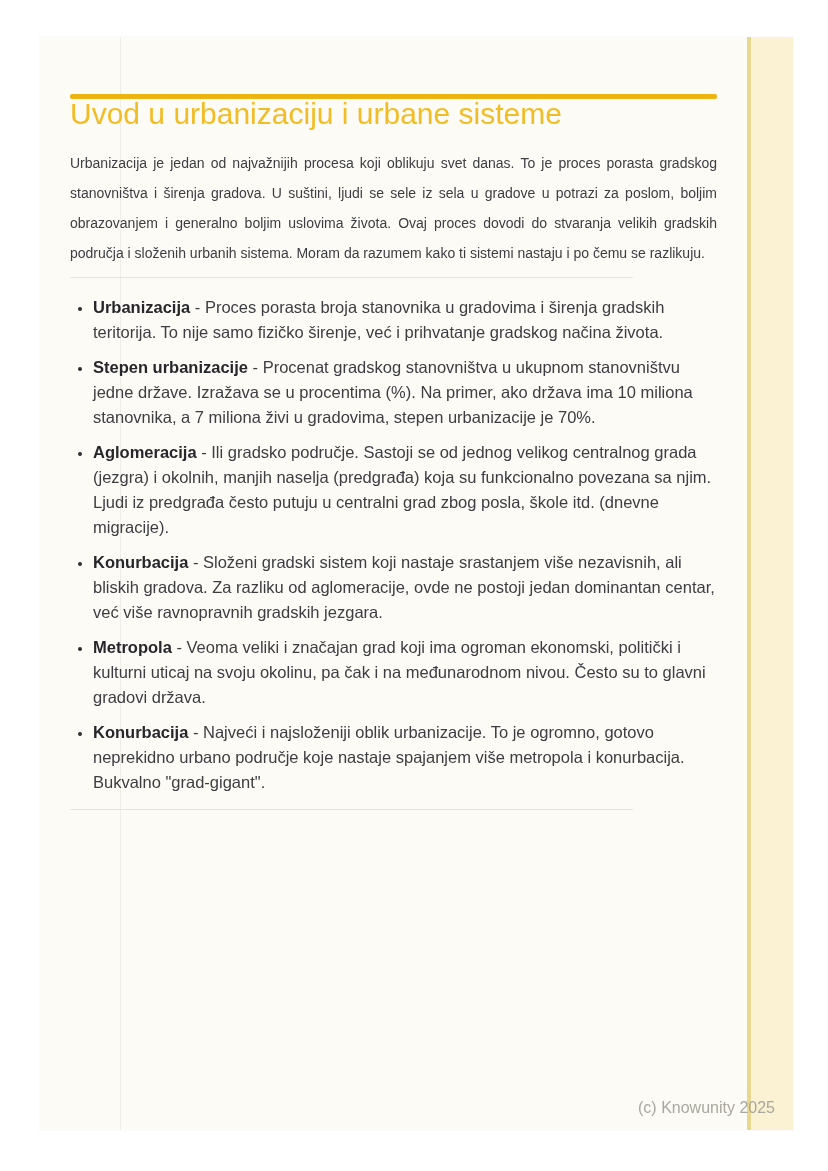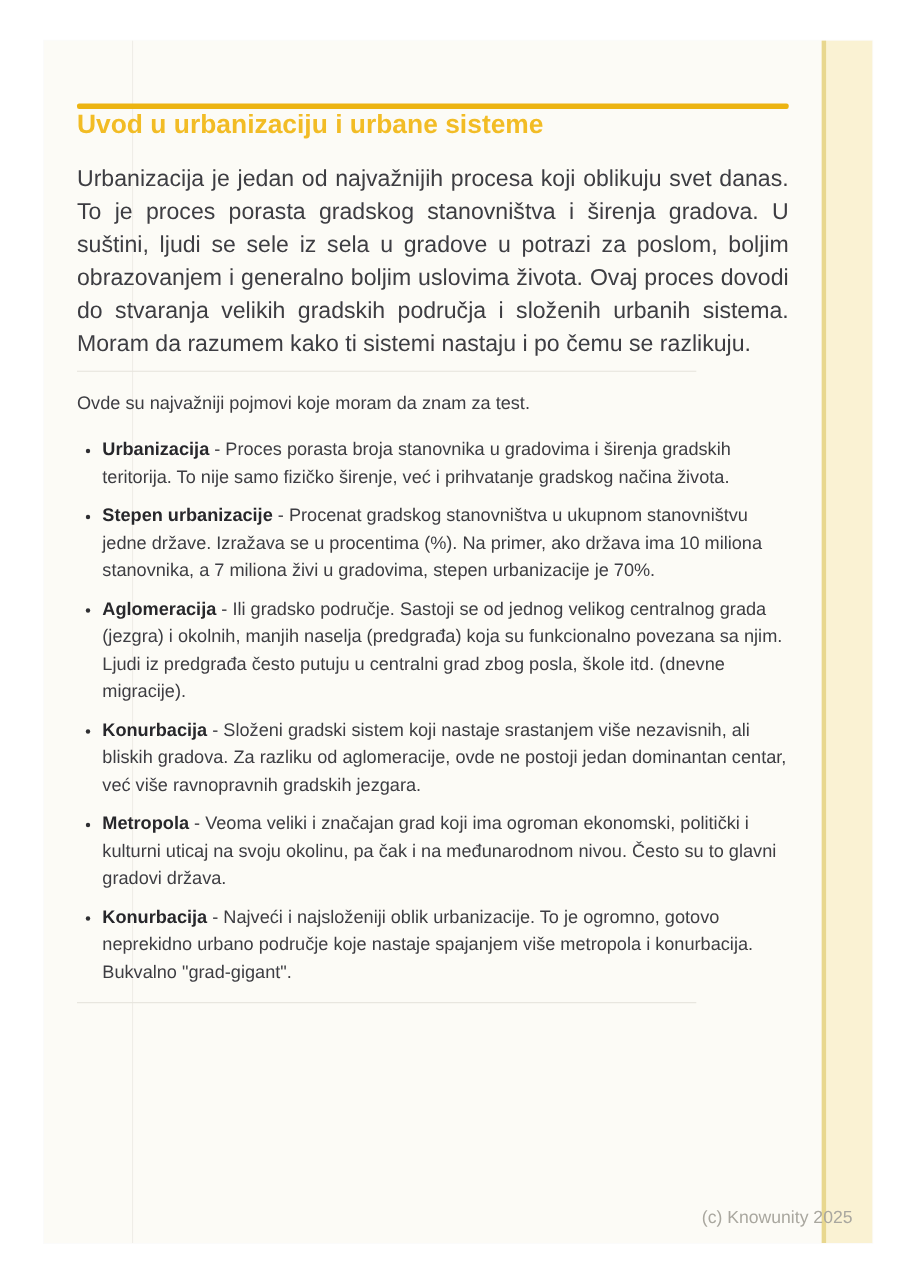--- a/index.html
+++ b/index.html
@@ -59,30 +59,30 @@
   }
   .title-rule {
     margin-top: 21px;
     height: 5px;
     width: 100%;
     background: var(--rule-yellow, #ECB412);
     border-radius: 2px;
   }
   h2.section-heading {
     margin: 0;
-    font-size: 24px;
+    font-size: 30px;
     line-height: 30px;
-    font-weight: bold;
+    font-weight: normal;
     color: var(--heading-yellow, #F2BC25);
   }
   .h2-first { margin-top: 30px; }
   .h2-second { margin-top: 25px; }
   p.body-para {
     margin: 19px 0 0 0;
-    font-size: 21px;
+    font-size: 14px;
     line-height: 30px;
     color: var(--body-text, #3D3D42);
     text-align: justify;
   }
   p.lead-line {
     margin: 16px 0 0 0;
     font-size: 16.5px;
     line-height: 26px;
     color: var(--body-text, #3D3D42);
   }
@@ -133,21 +133,20 @@
 
       <div class="title-rule"></div>
 
       <h2 class="section-heading h2-first">Uvod u urbanizaciju i urbane sisteme</h2>
 
       <p class="body-para">Urbanizacija je jedan od najvažnijih procesa koji oblikuju svet danas. To je proces porasta gradskog stanovništva i širenja gradova. U suštini, ljudi se sele iz sela u gradove u potrazi za poslom, boljim obrazovanjem i generalno boljim uslovima života. Ovaj proces dovodi do stvaranja velikih gradskih područja i složenih urbanih sistema. Moram da razumem kako ti sistemi nastaju i po čemu se razlikuju.</p>
 
       <hr class="divider divider-1">
 
 
-      <p class="lead-line">Ovde su najvažniji pojmovi koje moram da znam za test.</p>
 
       <ul class="term-list">
           <li><strong>Urbanizacija</strong><span> - Proces porasta broja stanovnika u gradovima i širenja gradskih teritorija. To nije samo fizičko širenje, već i prihvatanje gradskog načina života.</span></li>
           <li><strong>Stepen urbanizacije</strong><span> - Procenat gradskog stanovništva u ukupnom stanovništvu jedne države. Izražava se u procentima (%). Na primer, ako država ima 10 miliona stanovnika, a 7 miliona živi u gradovima, stepen urbanizacije je 70%.</span></li>
           <li><strong>Aglomeracija</strong><span> - Ili gradsko područje. Sastoji se od jednog velikog centralnog grada (jezgra) i okolnih, manjih naselja (predgrađa) koja su funkcionalno povezana sa njim. Ljudi iz predgrađa često putuju u centralni grad zbog posla, škole itd. (dnevne migracije).</span></li>
           <li><strong>Konurbacija</strong><span> - Složeni gradski sistem koji nastaje srastanjem više nezavisnih, ali bliskih gradova. Za razliku od aglomeracije, ovde ne postoji jedan dominantan centar, već više ravnopravnih gradskih jezgara.</span></li>
           <li><strong>Metropola</strong><span> - Veoma veliki i značajan grad koji ima ogroman ekonomski, politički i kulturni uticaj na svoju okolinu, pa čak i na međunarodnom nivou. Često su to glavni gradovi država.</span></li>
           <li><strong>Konurbacija</strong><span> - Najveći i najsloženiji oblik urbanizacije. To je ogromno, gotovo neprekidno urbano područje koje nastaje spajanjem više metropola i konurbacija. Bukvalno "grad-gigant".</span></li>
         </ul>
 

